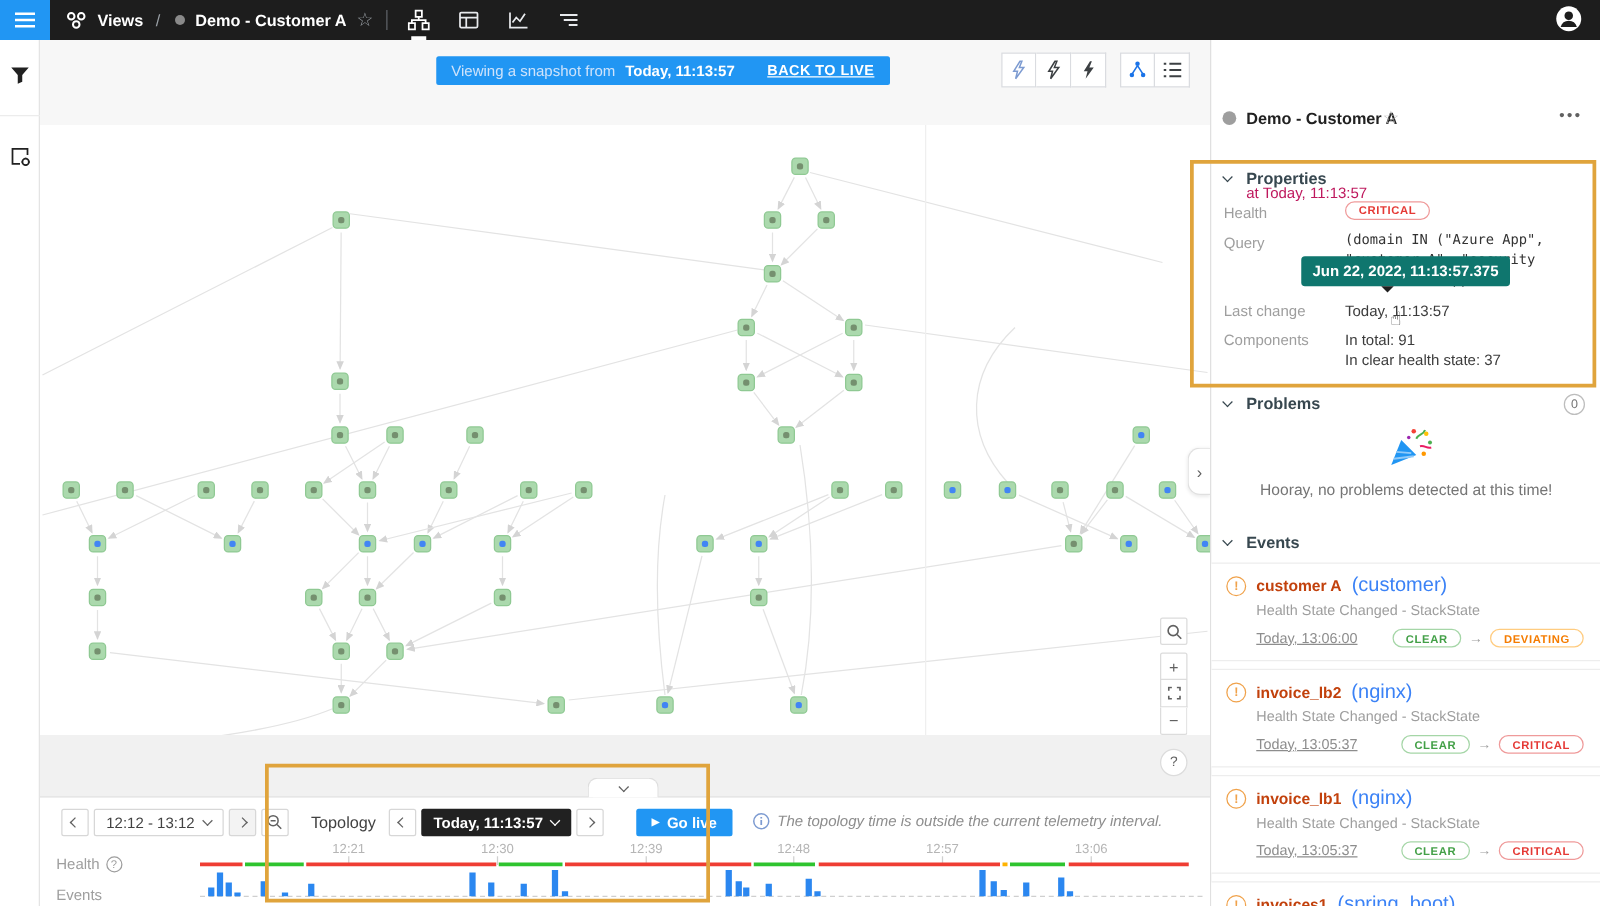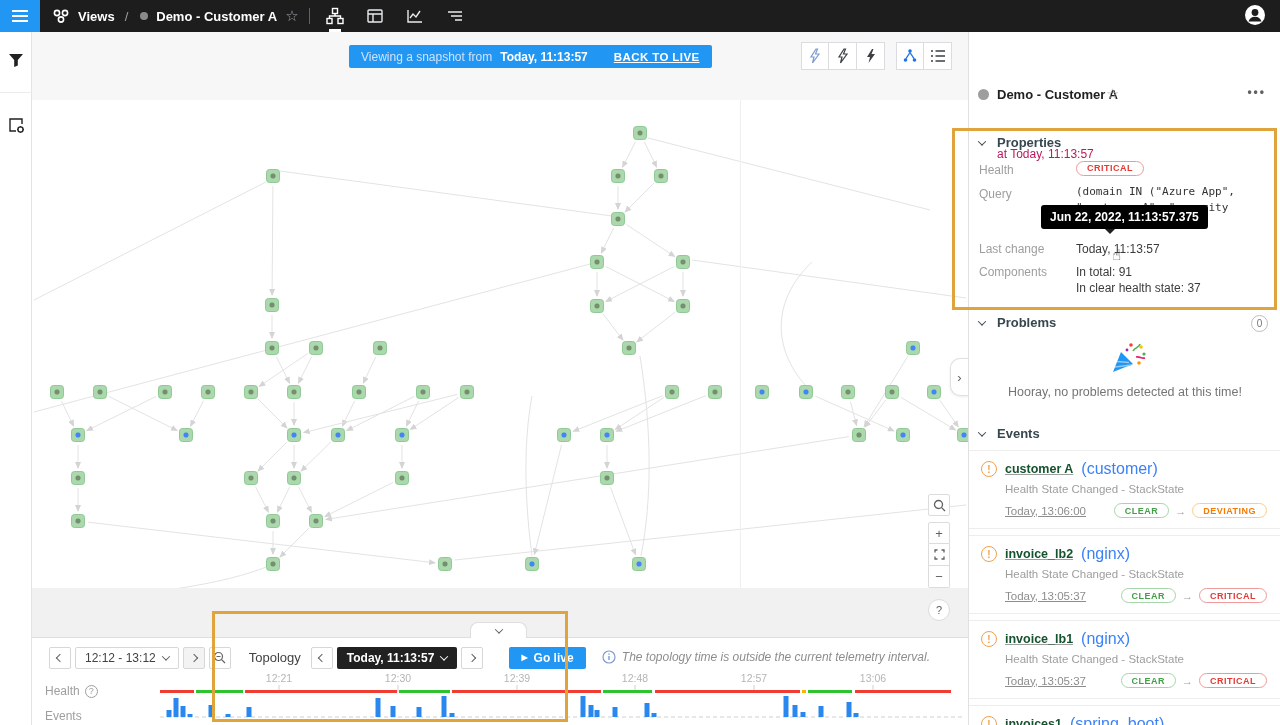--- a/index.html
+++ b/index.html
@@ -97,33 +97,33 @@
   .badge.clear { color:#43a047; border-color:#a5d6a7; }
   .badge.deviating { color:#f57c00; border-color:#ffcc80; }
   .count-badge { position:absolute; right:12px; width:17px; height:17px; border:1px solid #bdbdbd; border-radius:50%; color:#757575; font-size:10px; display:flex; align-items:center; justify-content:center; }
   .hooray { position:absolute; left:0; width:312px; text-align:center; color:#757575; font-size:12.5px; }
   .popper { position:absolute; left:136px; }
 
   .ev-list { position:absolute; left:0; top:418px; width:312px; }
   .ev-item { background:#fff; border-top:1px solid #ededed; border-bottom:1px solid #ededed; margin-bottom:6px; padding:9px 14px 10px 12px; }
   .ev-row1 { display:flex; align-items:center; gap:8px; }
   .ev-icon { width:16px; height:16px; min-width:16px; border:1.5px solid #f0a24b; border-radius:50%; color:#f0a24b; font-size:10px; font-weight:bold; display:flex; align-items:center; justify-content:center; }
-  .ev-name { font-size:12.5px; color:#14532d; font-weight:bold; text-decoration:underline; text-decoration-color:#9e9e9e; cursor:pointer;text-align:center; }
+  .ev-name { font-size:12.5px; color:#c2410c; font-weight:bold; text-decoration-color:#9e9e9e; cursor:pointer;text-align:center; }
   .ev-type { font-size:16px; color:#3b82f6; }
   .ev-row2 { margin:5px 0 0 24px; color:#9e9e9e; font-size:11.5px; }
   .ev-row3 { margin:8px 0 0 24px; display:flex; align-items:center; }
   .ev-time { color:#8d8d8d; font-size:11.5px; text-decoration:underline; cursor:pointer; }
   .ev-badges { margin-left:auto; display:flex; align-items:center; gap:6px; }
   .ev-arrow { color:#9e9e9e; font-size:11px; }
 
   
   .hl { position:absolute; border:3px solid #e0a43c; z-index:40; pointer-events:none; }
   .hl1 { left:952px; top:128px; width:325px; height:182px; }
   .hl2 { left:212px; top:611px; width:356px; height:111px; }
-  .tooltip { position:absolute; left:1041px; top:205px; background:#000000; color:#fff; font-size:12px; font-weight:bold; border-radius:3px; padding:5px 9px; z-index:45; white-space:nowrap; }
+  .tooltip { position:absolute; left:1041px; top:205px; background:#0f766e; color:#fff; font-size:12px; font-weight:bold; border-radius:3px; padding:5px 9px; z-index:45; white-space:nowrap; }
   .tooltip:after { content:""; position:absolute; left:64px; bottom:-5px; border-left:5px solid transparent; border-right:5px solid transparent; border-top:5px solid #1f1f1f; }
   .cursor-glyph { position:absolute; left:1112px; top:246px; font-size:15px; color:#424242; z-index:46; font-family:"DejaVu Sans", sans-serif; }
 </style>
 </head>
 <body>
 
 <div class="screen">
 
   <header class="topbar">
     <button class="hamburger">

